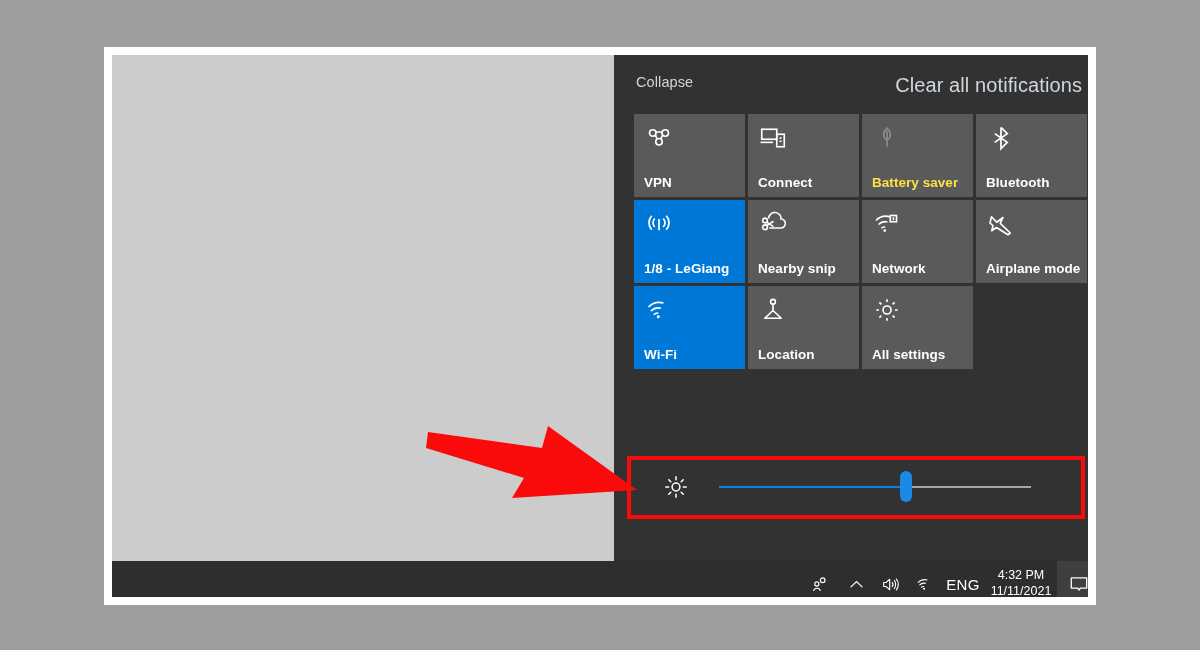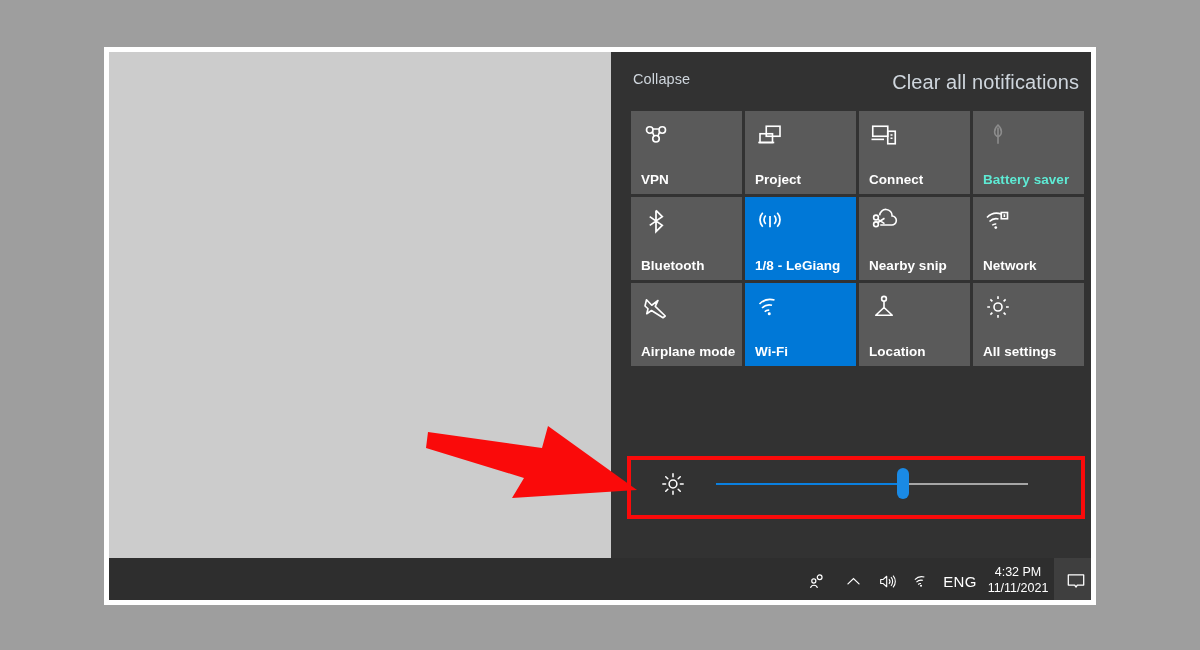--- a/index.html
+++ b/index.html
@@ -21,21 +21,21 @@
 
   
   #screen-frame {
     position: absolute;
     left: 104px;
     top: 47px;
     width: 992px;
     height: 558px;
     background: #000000;
     box-sizing: border-box;
-    border: 5px solid #ffffff;
+    border: 8px solid #ffffff;
   }
 
   #screen-inner {
     position: absolute;
     left: 0px;
     top: 0px;
     right: 0px;
     bottom: 0px;
     background: #1b1b1b;
     overflow: hidden;
@@ -136,21 +136,21 @@
     left: 10px;
     bottom: 7px;
     font-size: 13.5px;
     color: #ffffff;
     white-space: nowrap;
     letter-spacing: 0.05px;
     font-weight: bold;
   }
 
   .tile.disabled .tile-label {
-    color: #5eead4;
+    color: #fde047;
   }
 
   .tile svg {
     width: 100%;
     height: 100%;
     display: block;
   }
 
   
   #brightness-row {
@@ -317,30 +317,20 @@
               <svg viewBox="0 0 24 24" fill="none" stroke="currentColor" stroke-width="1.3">
                 <circle cx="7" cy="8" r="2.6"></circle>
                   <circle cx="17" cy="8" r="2.6"></circle>
                 <circle cx="12" cy="15" r="2.6"></circle>
                 <path d="M9 9.3 L10.6 13.2 M15 9.3 L13.4 13.2 M9.2 7.2 L14.8 7.2"></path>
               </svg>
             </span>
             <span class="tile-label">VPN</span>
           </div>
 
-          <div class="tile">
-            <span class="tile-icon">
-              <svg viewBox="0 0 24 24" fill="none" stroke="currentColor" stroke-width="1.3">
-                <rect x="9" y="5" width="11" height="8"></rect>
-                <rect x="4" y="11" width="10" height="7"></rect>
-                <path d="M2.6 18 L15.4 18"></path>
-              </svg>
-            </span>
-            <span class="tile-label">Project</span>
-          </div>
 
           <div class="tile">
             <span class="tile-icon">
               <svg viewBox="0 0 24 24" fill="none" stroke="currentColor" stroke-width="1.3">
                 <rect x="3" y="5" width="12" height="8"></rect>
                 <path d="M2 15.5 L12 15.5"></path>
                 <rect x="15" y="9" width="6" height="10"></rect>
                 <path d="M17.2 12 L18.8 12 M17.2 14.6 L18.8 14.6"></path>
               </svg>
             </span>

